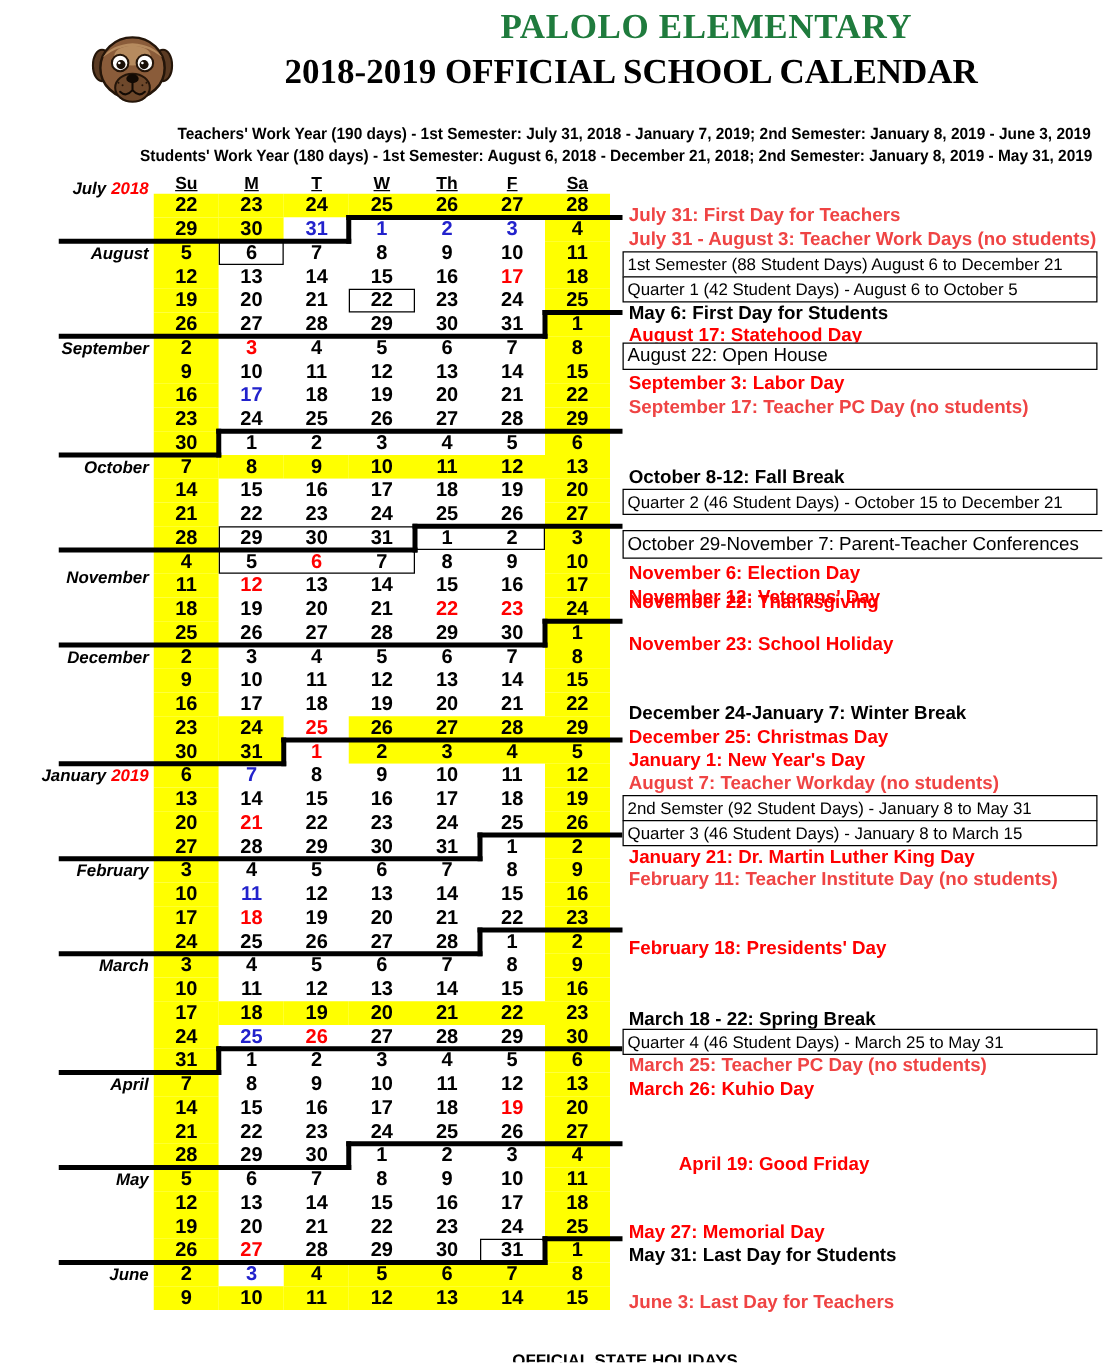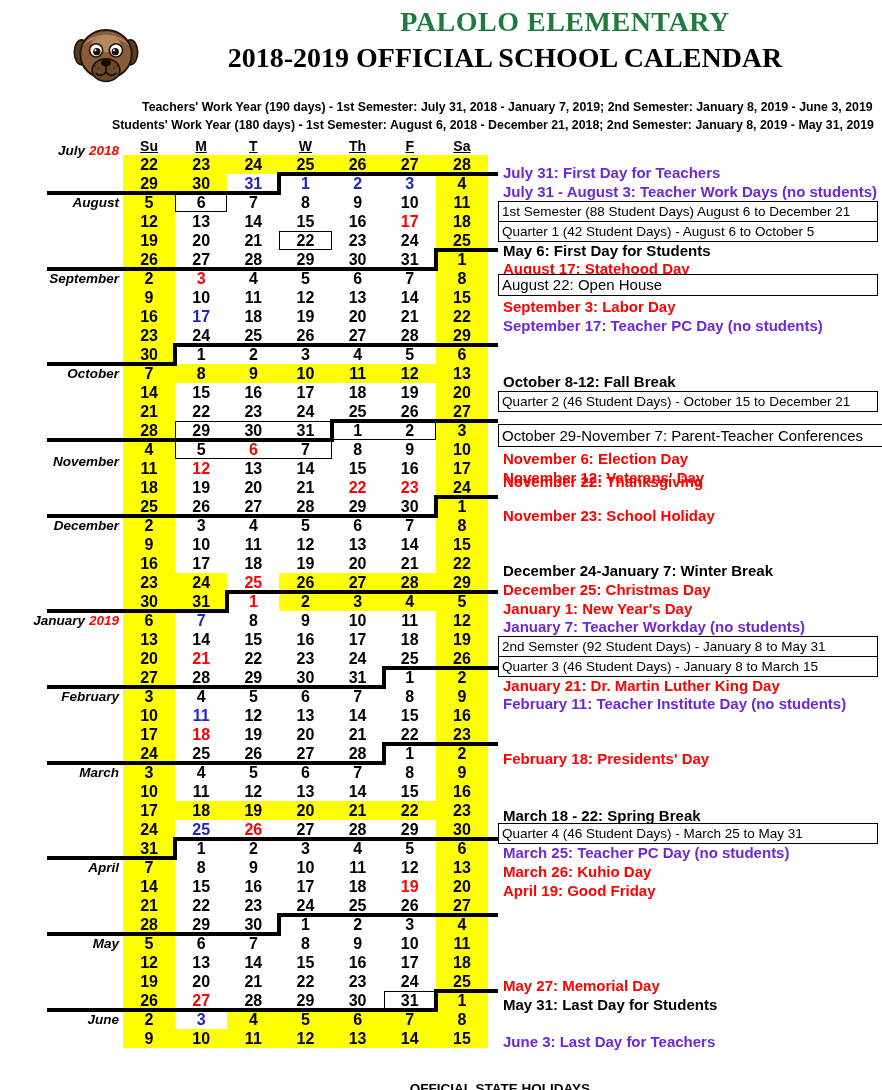--- a/index.html
+++ b/index.html
@@ -27,21 +27,21 @@
   
   .mlabel{position:absolute;left:8px;width:111px;height:19px;line-height:19px;text-align:right;
       font-weight:bold;font-style:italic;font-size:13.5px;color:#000;white-space:nowrap;}
   .mlabel .yr{color:#FF0000;margin-left:4px;}
   
   .bline{position:absolute;background:#000;}
   
   .obox{position:absolute;border:1.6px solid #000;box-sizing:border-box;background:transparent;}
   
   .ann{position:absolute;left:503px;white-space:nowrap;font-size:15px;font-weight:bold;line-height:19px;color:#000;}
-  .ann.blue{color:#6d28d9;}
+  .ann.blue{color:#ef4444;}
   .ann.red{color:#FF0000;}
   .ann.black{color:#000;}
   .ann.boxed{left:498px;font-weight:normal;color:#000;border:1px solid #000;background:#fff;
       box-sizing:border-box;overflow:hidden;padding:0 3px;font-size:13.5px;line-height:19px;height:21px;}
   .ann.box-sm{width:380px;}
   .ann.box-lg{width:380px;font-size:15px;height:22px;line-height:20px;}
   .ann.box-xl{width:392px;font-size:15px;height:23px;line-height:21px;}
   
   .banner{position:absolute;left:48px;top:1053px;width:834px;height:26px;background:#F79421;
       text-align:center;line-height:26px;font-weight:bold;font-size:18px;color:#000;}
@@ -492,30 +492,30 @@
       <div class="ann black" style="top: 372px;">October 8-12:  Fall Break</div>
       <div class="ann boxed box-sm" style="top: 391px;">Quarter 2 (46 Student Days) - October 15 to December 21</div>
       <div class="ann boxed box-xl" style="top: 424px;">October 29-November 7:  Parent-Teacher Conferences</div>
       <div class="ann red" style="top: 449px;">November 6:  Election Day</div>
       <div class="ann red" style="top: 468px;">November 12:  Veterans' Day</div>
       <div class="ann red" style="top: 472px;">November 22:  Thanksgiving</div>
       <div class="ann red" style="top: 506px;">November 23:  School Holiday</div>
       <div class="ann black" style="top: 561px;">December 24-January 7:  Winter Break</div>
       <div class="ann red" style="top: 580px;">December 25:  Christmas Day</div>
       <div class="ann red" style="top: 599px;">January 1:  New Year's Day</div>
-      <div class="ann blue" style="top: 617px;">January 7:  Teacher Workday (no students)</div>
+      <div class="ann blue" style="top: 617px;">August 7:  Teacher Workday (no students)</div>
       <div class="ann boxed box-sm" style="top: 636px;">2nd Semster (92 Student Days) - January 8 to May 31</div>
       <div class="ann boxed box-sm" style="top: 656px;">Quarter 3 (46 Student Days) - January 8 to March 15</div>
       <div class="ann red" style="top: 676px;">January 21:  Dr. Martin Luther King Day</div>
       <div class="ann blue" style="top: 694px;">February 11:  Teacher Institute Day (no students)</div>
       <div class="ann red" style="top: 749px;">February 18:  Presidents' Day</div>
       <div class="ann black" style="top: 806px;">March 18 - 22:  Spring Break</div>
       <div class="ann boxed box-sm" style="top: 823px;">Quarter 4 (46 Student Days) - March 25 to May 31</div>
       <div class="ann blue" style="top: 843px;">March 25:  Teacher PC Day (no students)</div>
       <div class="ann red" style="top: 862px;">March 26:  Kuhio Day</div>
-      <div class="ann red" style="top: 881px;">April 19:  Good Friday</div>
+      <div class="ann red" style="top: 922px; margin-left: 40px;">April 19:  Good Friday</div>
       <div class="ann red" style="top: 976px;">May 27:  Memorial Day</div>
       <div class="ann black" style="top: 995px;">May 31:  Last Day for Students</div>
       <div class="ann blue" style="top: 1032px;">June 3:  Last Day for Teachers</div>
     </div>
 
   <div class="osh">OFFICIAL STATE HOLIDAYS</div>
 </div>
 
 </body></html>

